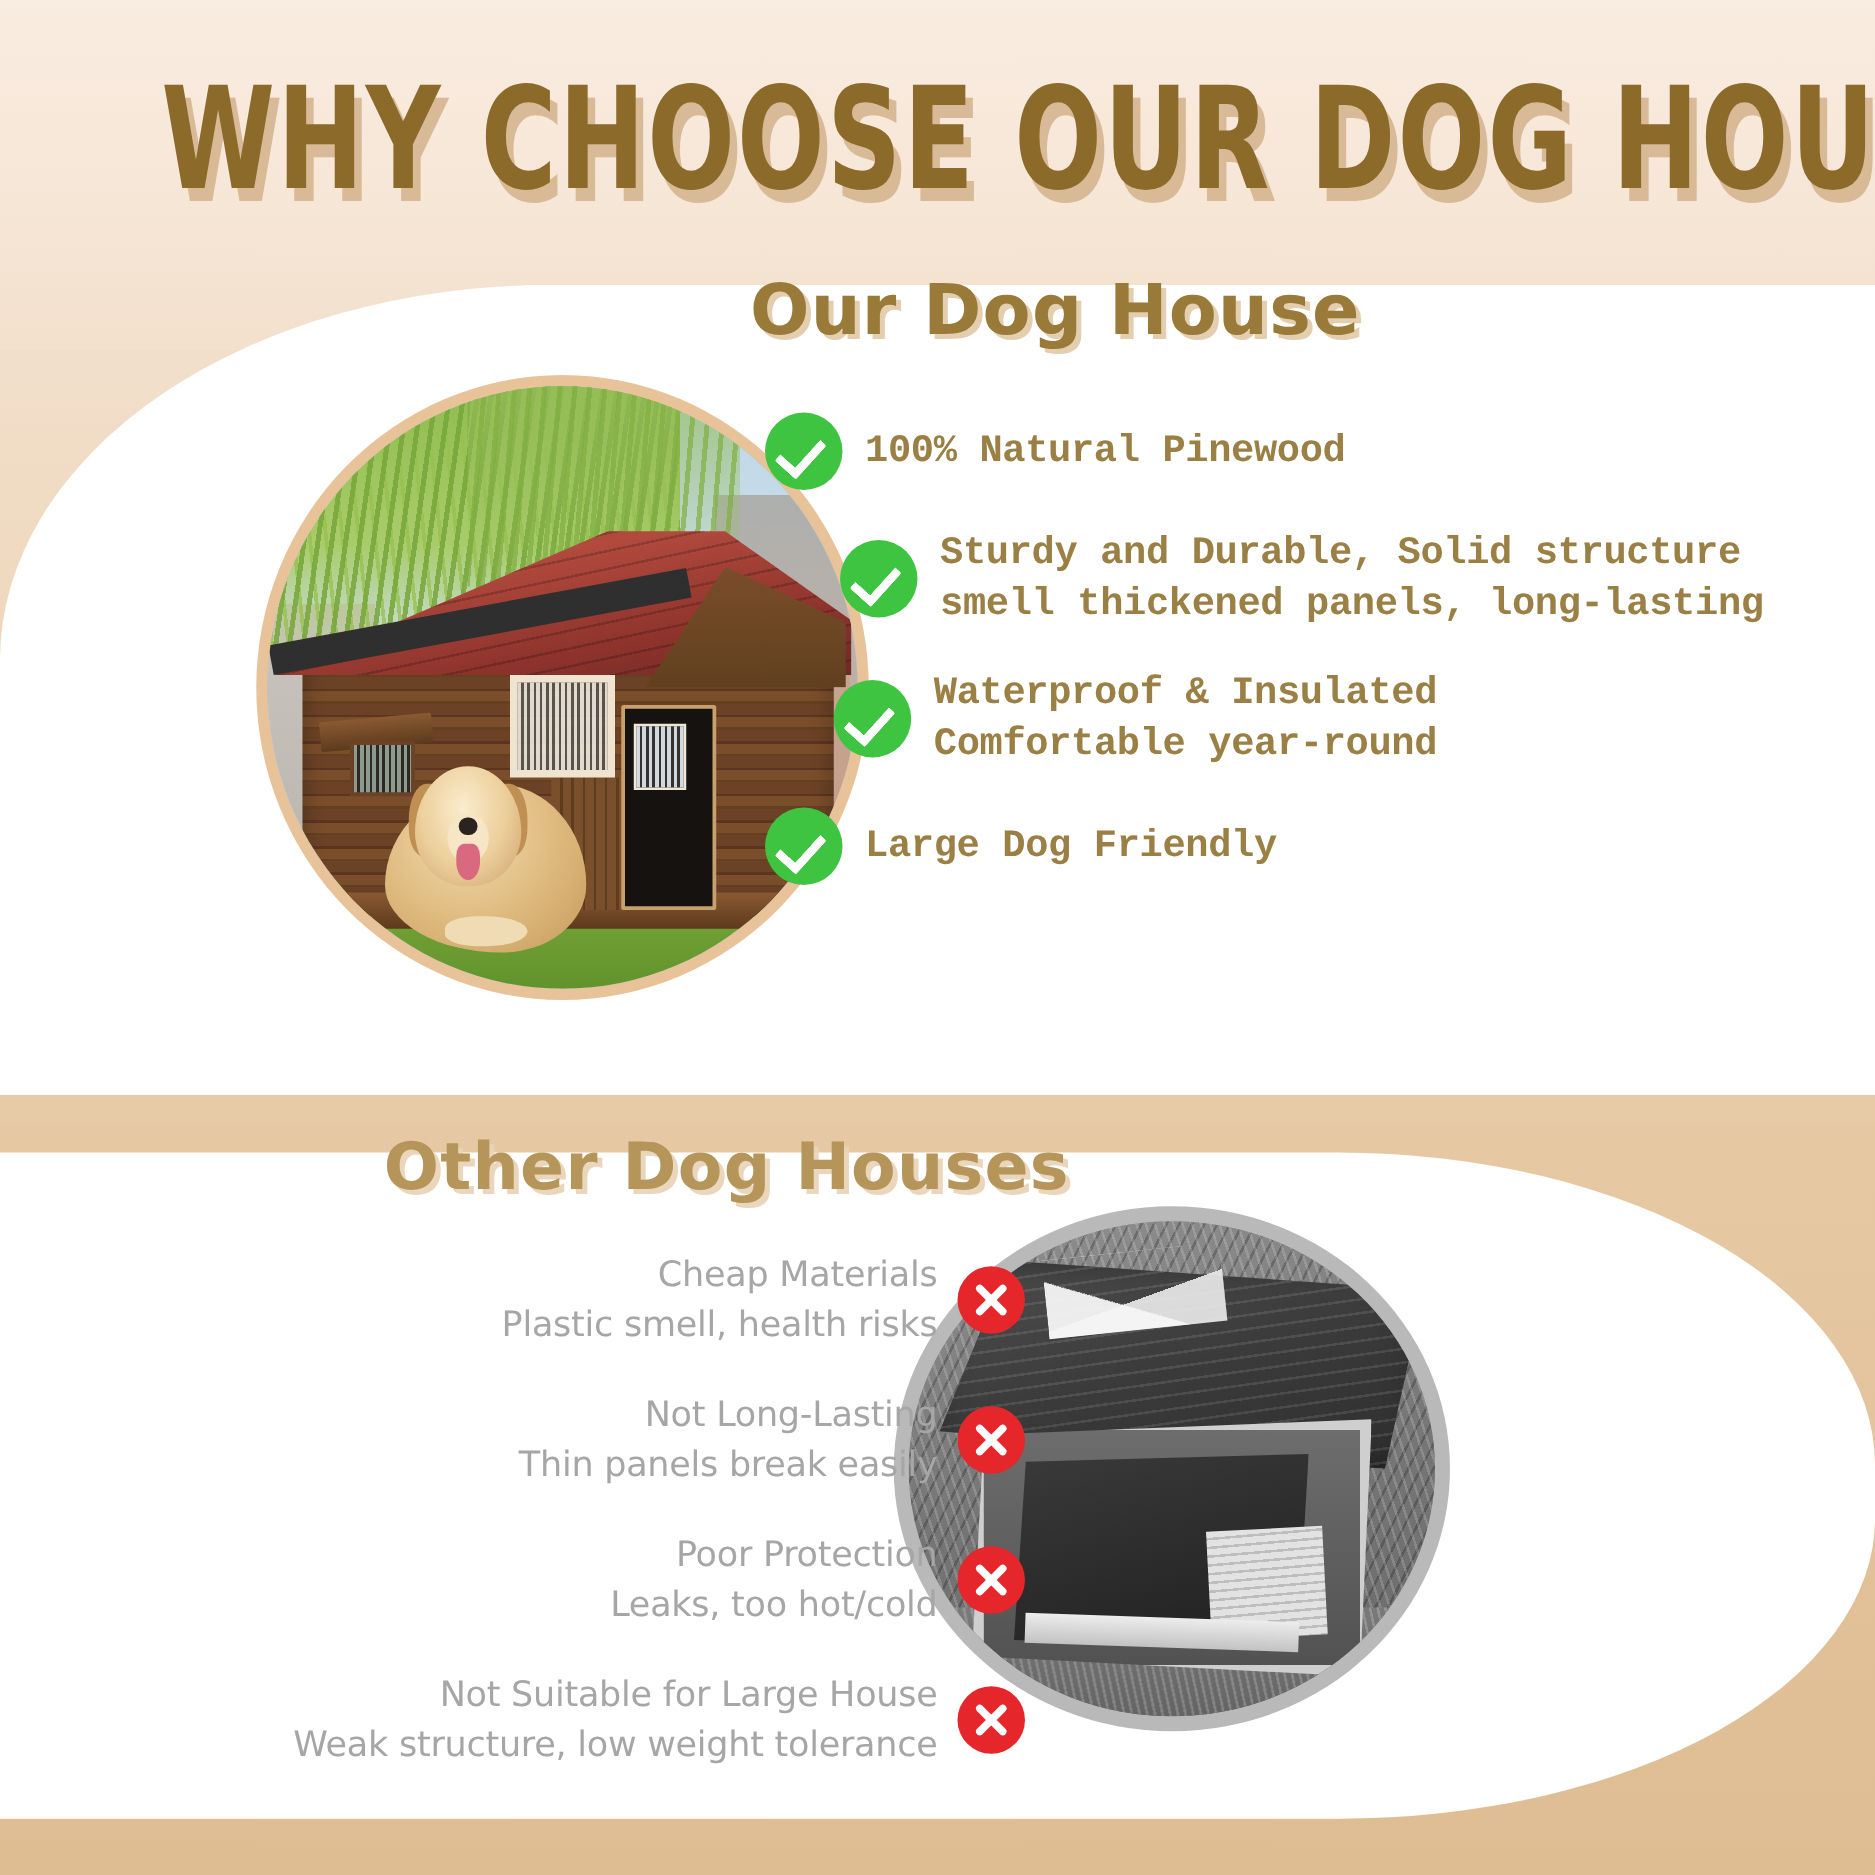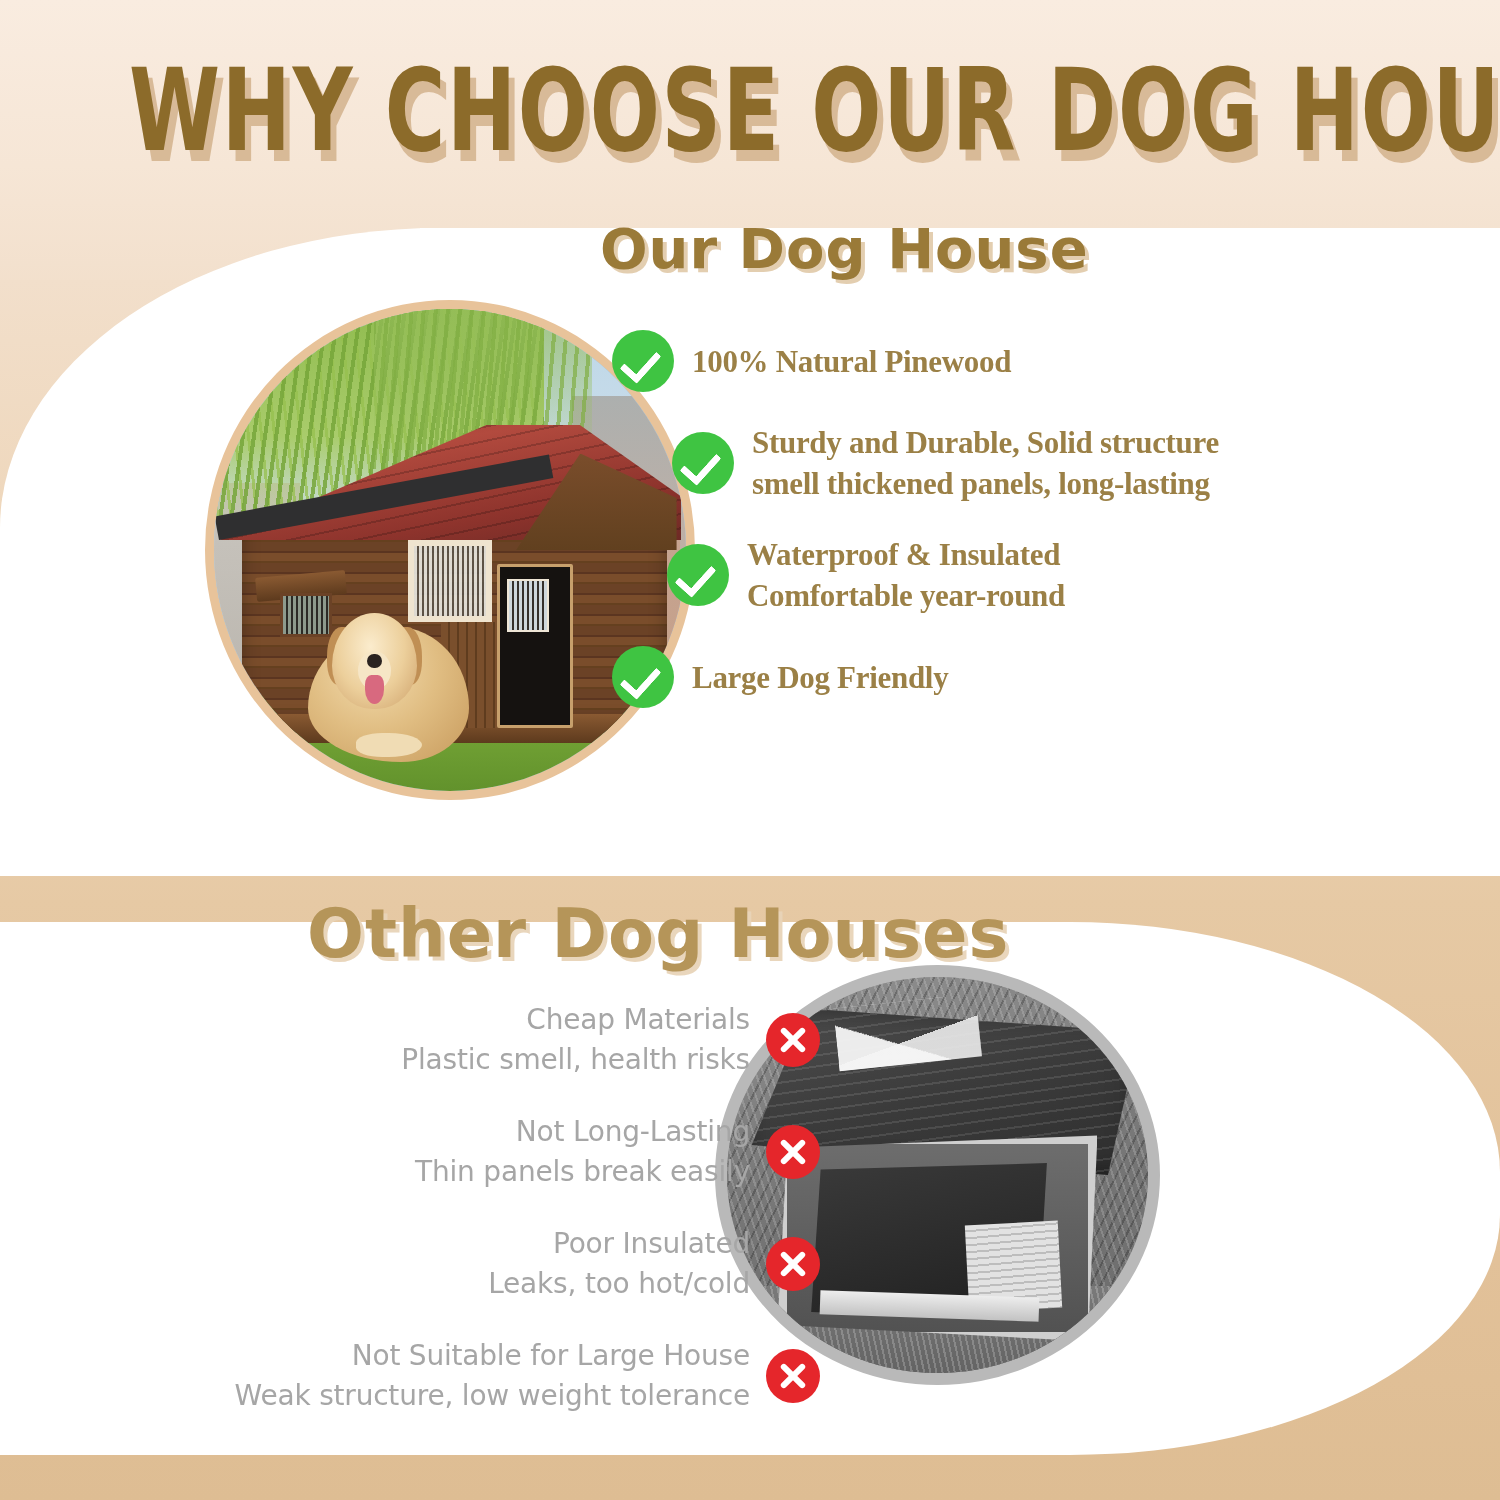--- a/index.html
+++ b/index.html
@@ -68,21 +68,21 @@
   .head-ours {
     position:absolute; left:600px; top:218px; z-index:7;
     font-family:"DejaVu Sans", sans-serif;
     font-weight:bold; font-size:56px; line-height:62px;
     color:#9a7a38; letter-spacing:1px;
     text-shadow:4px 4px 0 rgba(226,203,172,0.95);
   }
   .head-others {
     position:absolute; left:307px; top:905px; z-index:7;
     font-family:"DejaVu Sans", sans-serif;
-    font-weight:bold; font-size:67px; line-height:58px;
+    font-weight:bold; font-size:52px; line-height:58px;
     color:#b59559; letter-spacing:1px;
     text-shadow:4px 4px 0 rgba(232,212,184,0.95);
   }
 
   
   .photo-ours {
     position:absolute; left:205px; top:300px; width:490px; height:500px;
     border-radius:50%; overflow:hidden; z-index:4;
     border:9px solid #e8c39a;
     background:#8fb8d8;
@@ -283,21 +283,21 @@
     flex:0 0 auto; width:62px; height:62px; border-radius:50%;
     background:#3fc442; position:relative; margin-right:18px;
   }
   .ico-check::before {
     content:""; position:absolute; left:17px; top:14px;
     width:16px; height:30px; border:7px solid #fff;
     border-top:0; border-left:0; transform:rotate(42deg);
     border-radius:2px;
   }
   .b-text {
-    font-family:Liberation Serif, serif;
+    font-family:Liberation Mono, monospace;
     font-weight:bold; color:#9b8046;
     font-size:31px; line-height:41px; letter-spacing:-0.3px;
   }
 
   
   .drawbacks { position:absolute; left:100px; top:1000px; width:720px; z-index:8; }
   .d-row { display:flex; align-items:center; justify-content:flex-end; margin-bottom:32px; }
   .d-text {
     font-family:"DejaVu Sans", sans-serif;
     color:#a6a6a6; text-align:right;
@@ -423,21 +423,21 @@
   <div class="d-row">
     <div class="d-text">
       <div>Not Long-Lasting</div>
       <div>Thin panels break easily</div>
     </div>
     <div class="ico-x"></div>
   </div>
 
   <div class="d-row">
     <div class="d-text">
-      <div>Poor Insulated</div>
+      <div>Poor Protection</div>
       <div>Leaks, too hot/cold</div>
     </div>
     <div class="ico-x"></div>
   </div>
 
   <div class="d-row">
     <div class="d-text">
       <div>Not Suitable for Large House</div>
       <div>Weak structure, low weight tolerance</div>
     </div>

